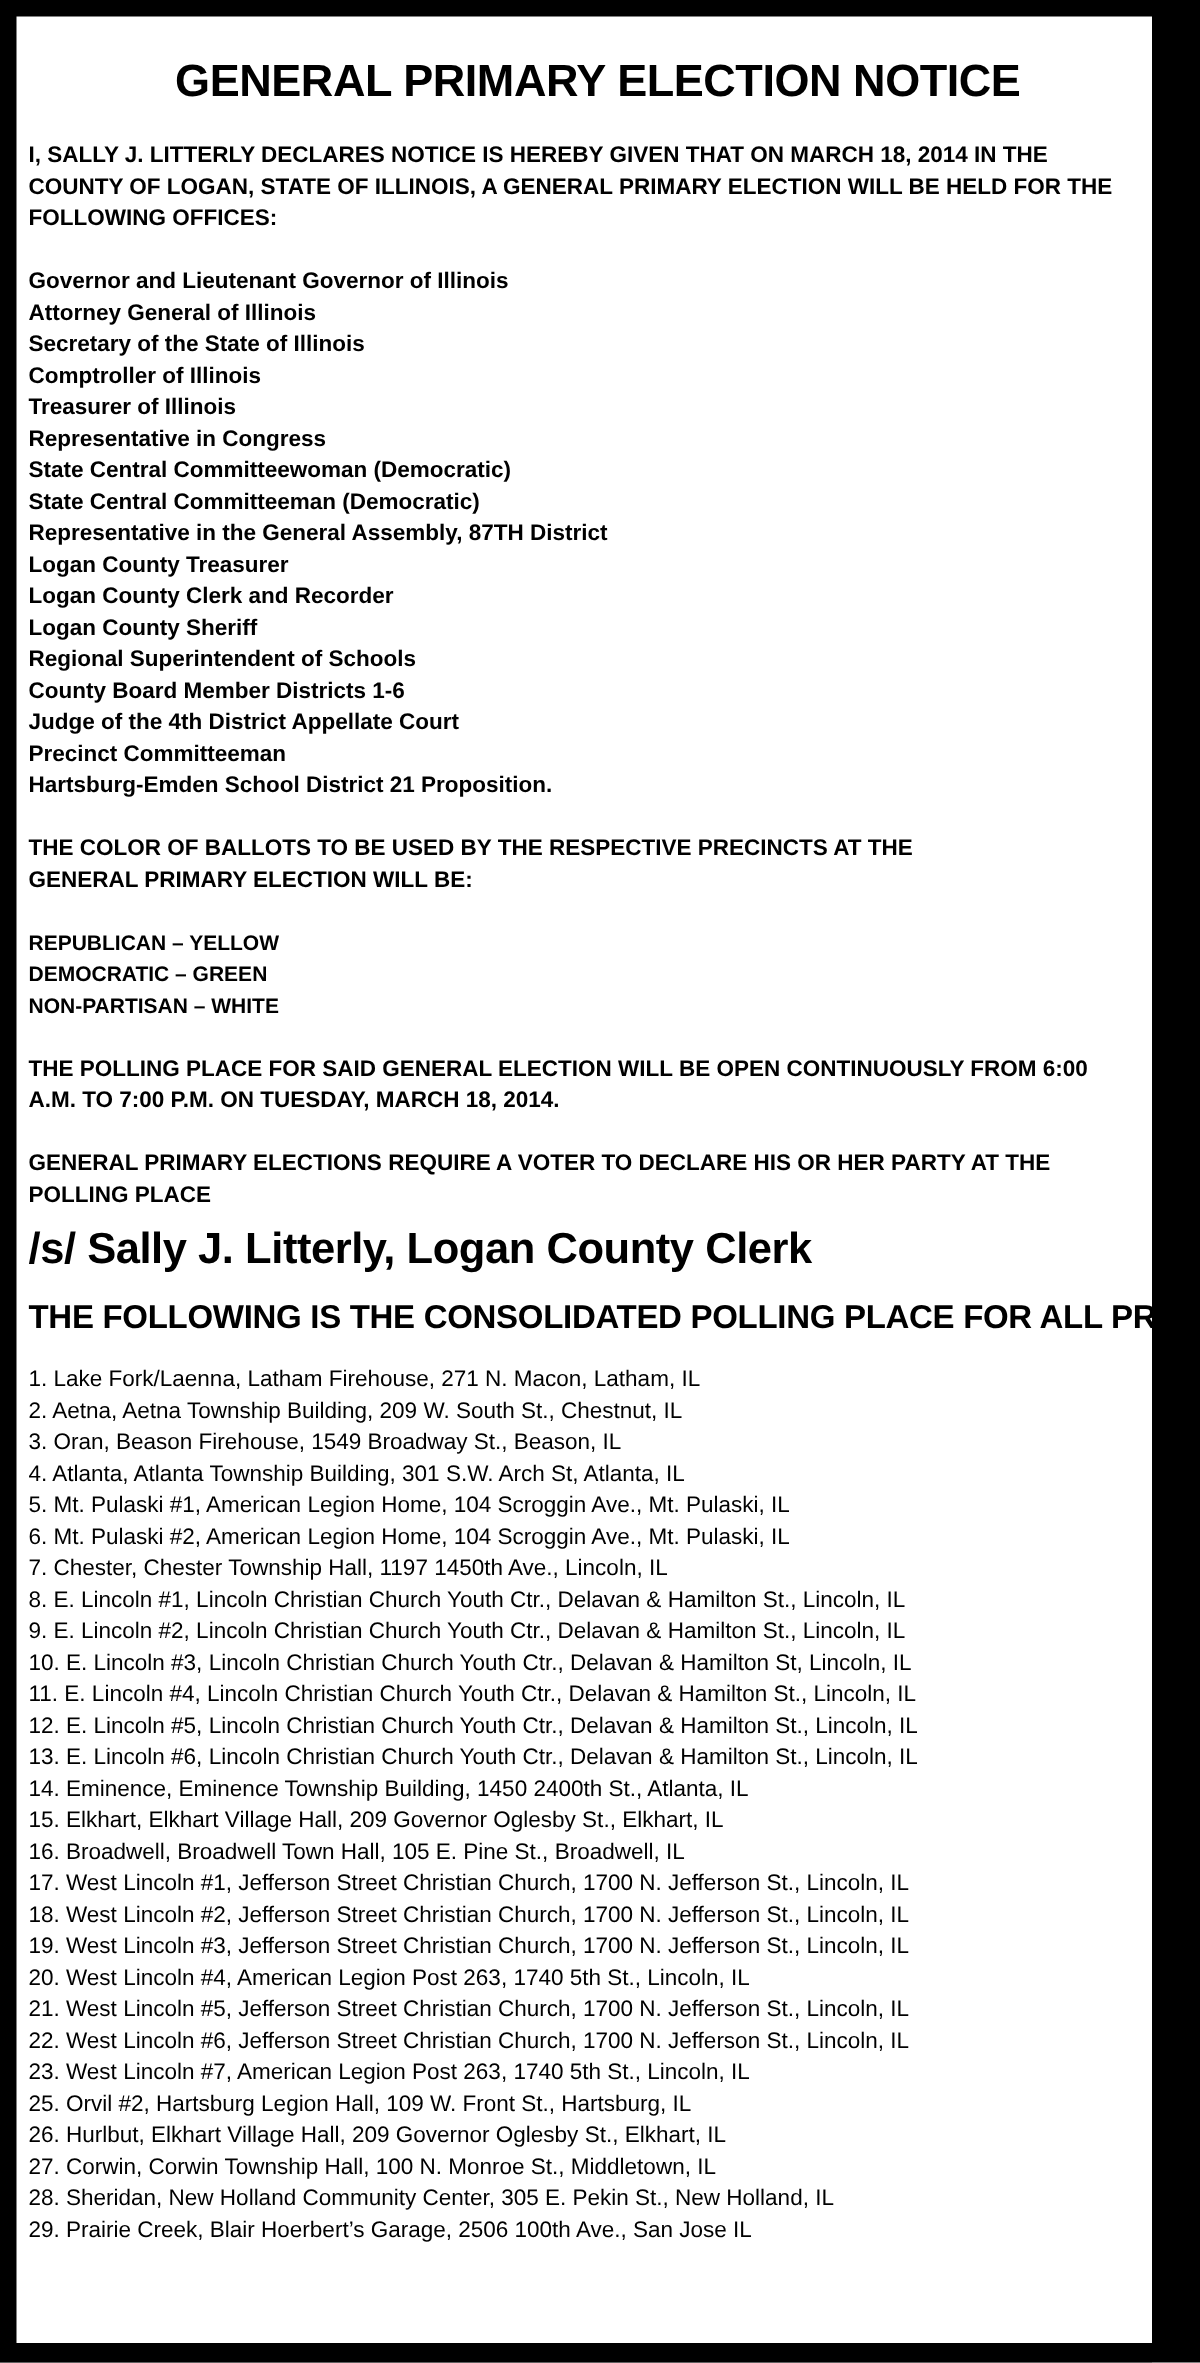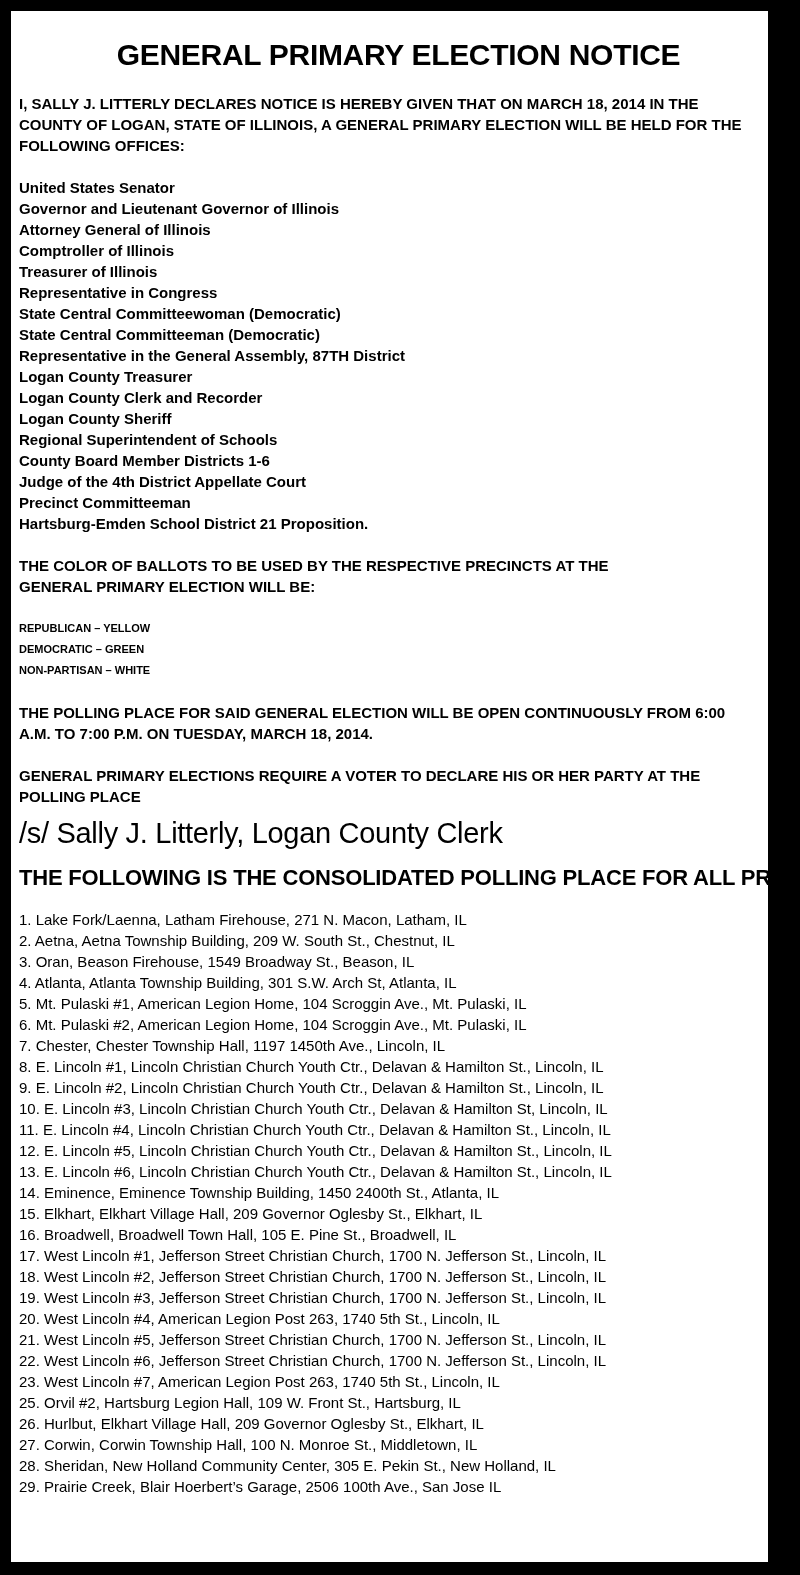--- a/index.html
+++ b/index.html
@@ -9,23 +9,23 @@
     position:absolute; left:11px; top:11px; width:777px; height:1551px;
     background:#fff; box-sizing:border-box; padding:26px 10px 0 8px; color:#000;
   }
   .doc-title {
     font-size:30px; font-weight:bold; line-height:36px; text-align:center;
     letter-spacing:-0.3px; margin:0 0 20px 0; white-space:nowrap;
   }
   .line { white-space:nowrap; }
   .caps-para { font-size:15px; font-weight:bold; line-height:21px; margin:0 0 21px 0; }
   .offices { font-size:15px; font-weight:bold; line-height:21px; margin:0 0 21px 0; }
-  .colors-list { font-size:11px; font-weight:bold; line-height:21px; margin:0 0 21px 0; }
+  .colors-list { font-size:14px; font-weight:bold; line-height:21px; margin:0 0 21px 0; }
   .signature {
-    font-size:29px; font-weight:normal; line-height:36px; letter-spacing:-0.3px;
+    font-size:29px; font-weight:bold; line-height:36px; letter-spacing:-0.3px;
     margin:8px 0 16px 0; white-space:nowrap;
   }
   .section-heading {
     font-size:22px; font-weight:bold; line-height:21px; margin:0 0 21px 0;
     letter-spacing:-0.2px; white-space:nowrap;text-align:center;
   }
   .precincts { font-size:15px; font-weight:normal; line-height:21px; margin:0; }
   .precinct { white-space:nowrap; }
   .precinct .b { font-weight:normal; }
 </style>
@@ -37,23 +37,23 @@
 
     <h1 class="doc-title">GENERAL PRIMARY ELECTION NOTICE</h1>
 
     <div class="caps-para">
       <div class="line">I, SALLY J. LITTERLY DECLARES NOTICE IS HEREBY GIVEN THAT ON MARCH 18, 2014 IN THE</div>
       <div class="line">COUNTY OF LOGAN, STATE OF ILLINOIS, A GENERAL PRIMARY ELECTION WILL BE HELD FOR THE</div>
       <div class="line">FOLLOWING OFFICES:</div>
     </div>
 
     <div class="offices">
-      <div class="line">United States Senator</div>
       <div class="line">Governor and Lieutenant Governor of Illinois</div>
       <div class="line">Attorney General of Illinois</div>
+      <div class="line">Secretary of the State of Illinois</div>
       <div class="line">Comptroller of Illinois</div>
       <div class="line">Treasurer of Illinois</div>
       <div class="line">Representative in Congress</div>
       <div class="line">State Central Committeewoman (Democratic)</div>
       <div class="line">State Central Committeeman (Democratic)</div>
       <div class="line">Representative in the General Assembly, 87TH District</div>
       <div class="line">Logan County Treasurer</div>
       <div class="line">Logan County Clerk and Recorder</div>
       <div class="line">Logan County Sheriff</div>
       <div class="line">Regional Superintendent of Schools</div>

